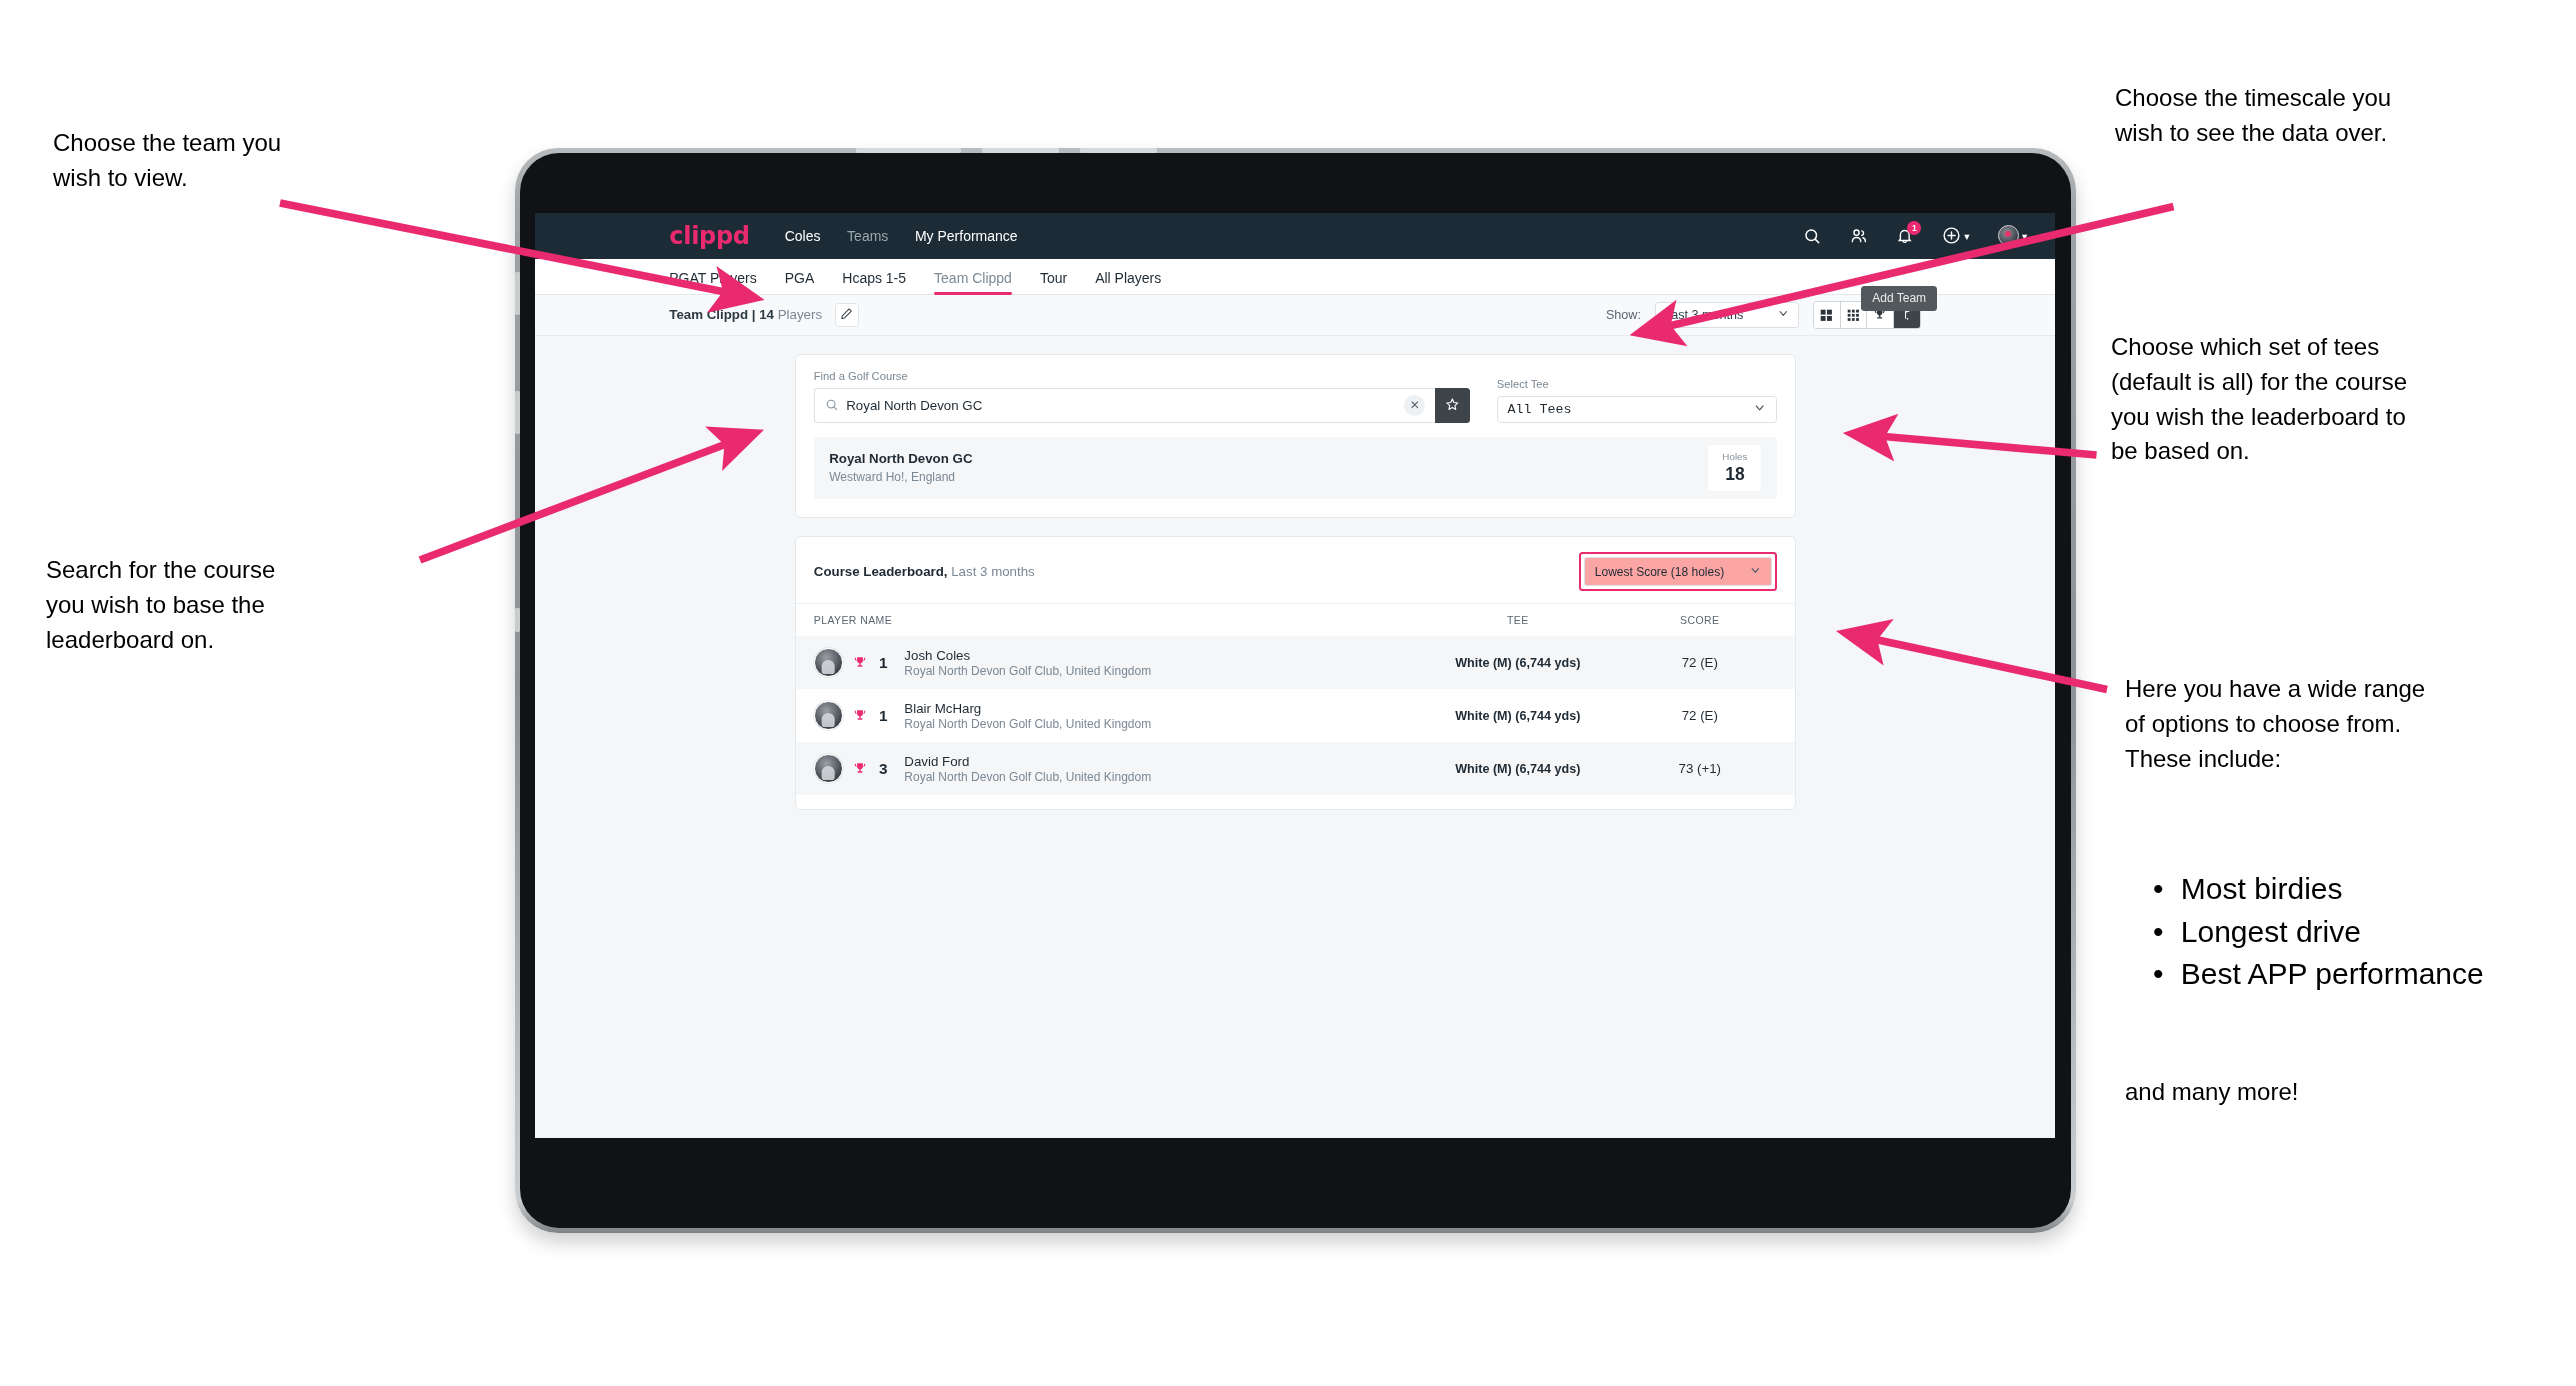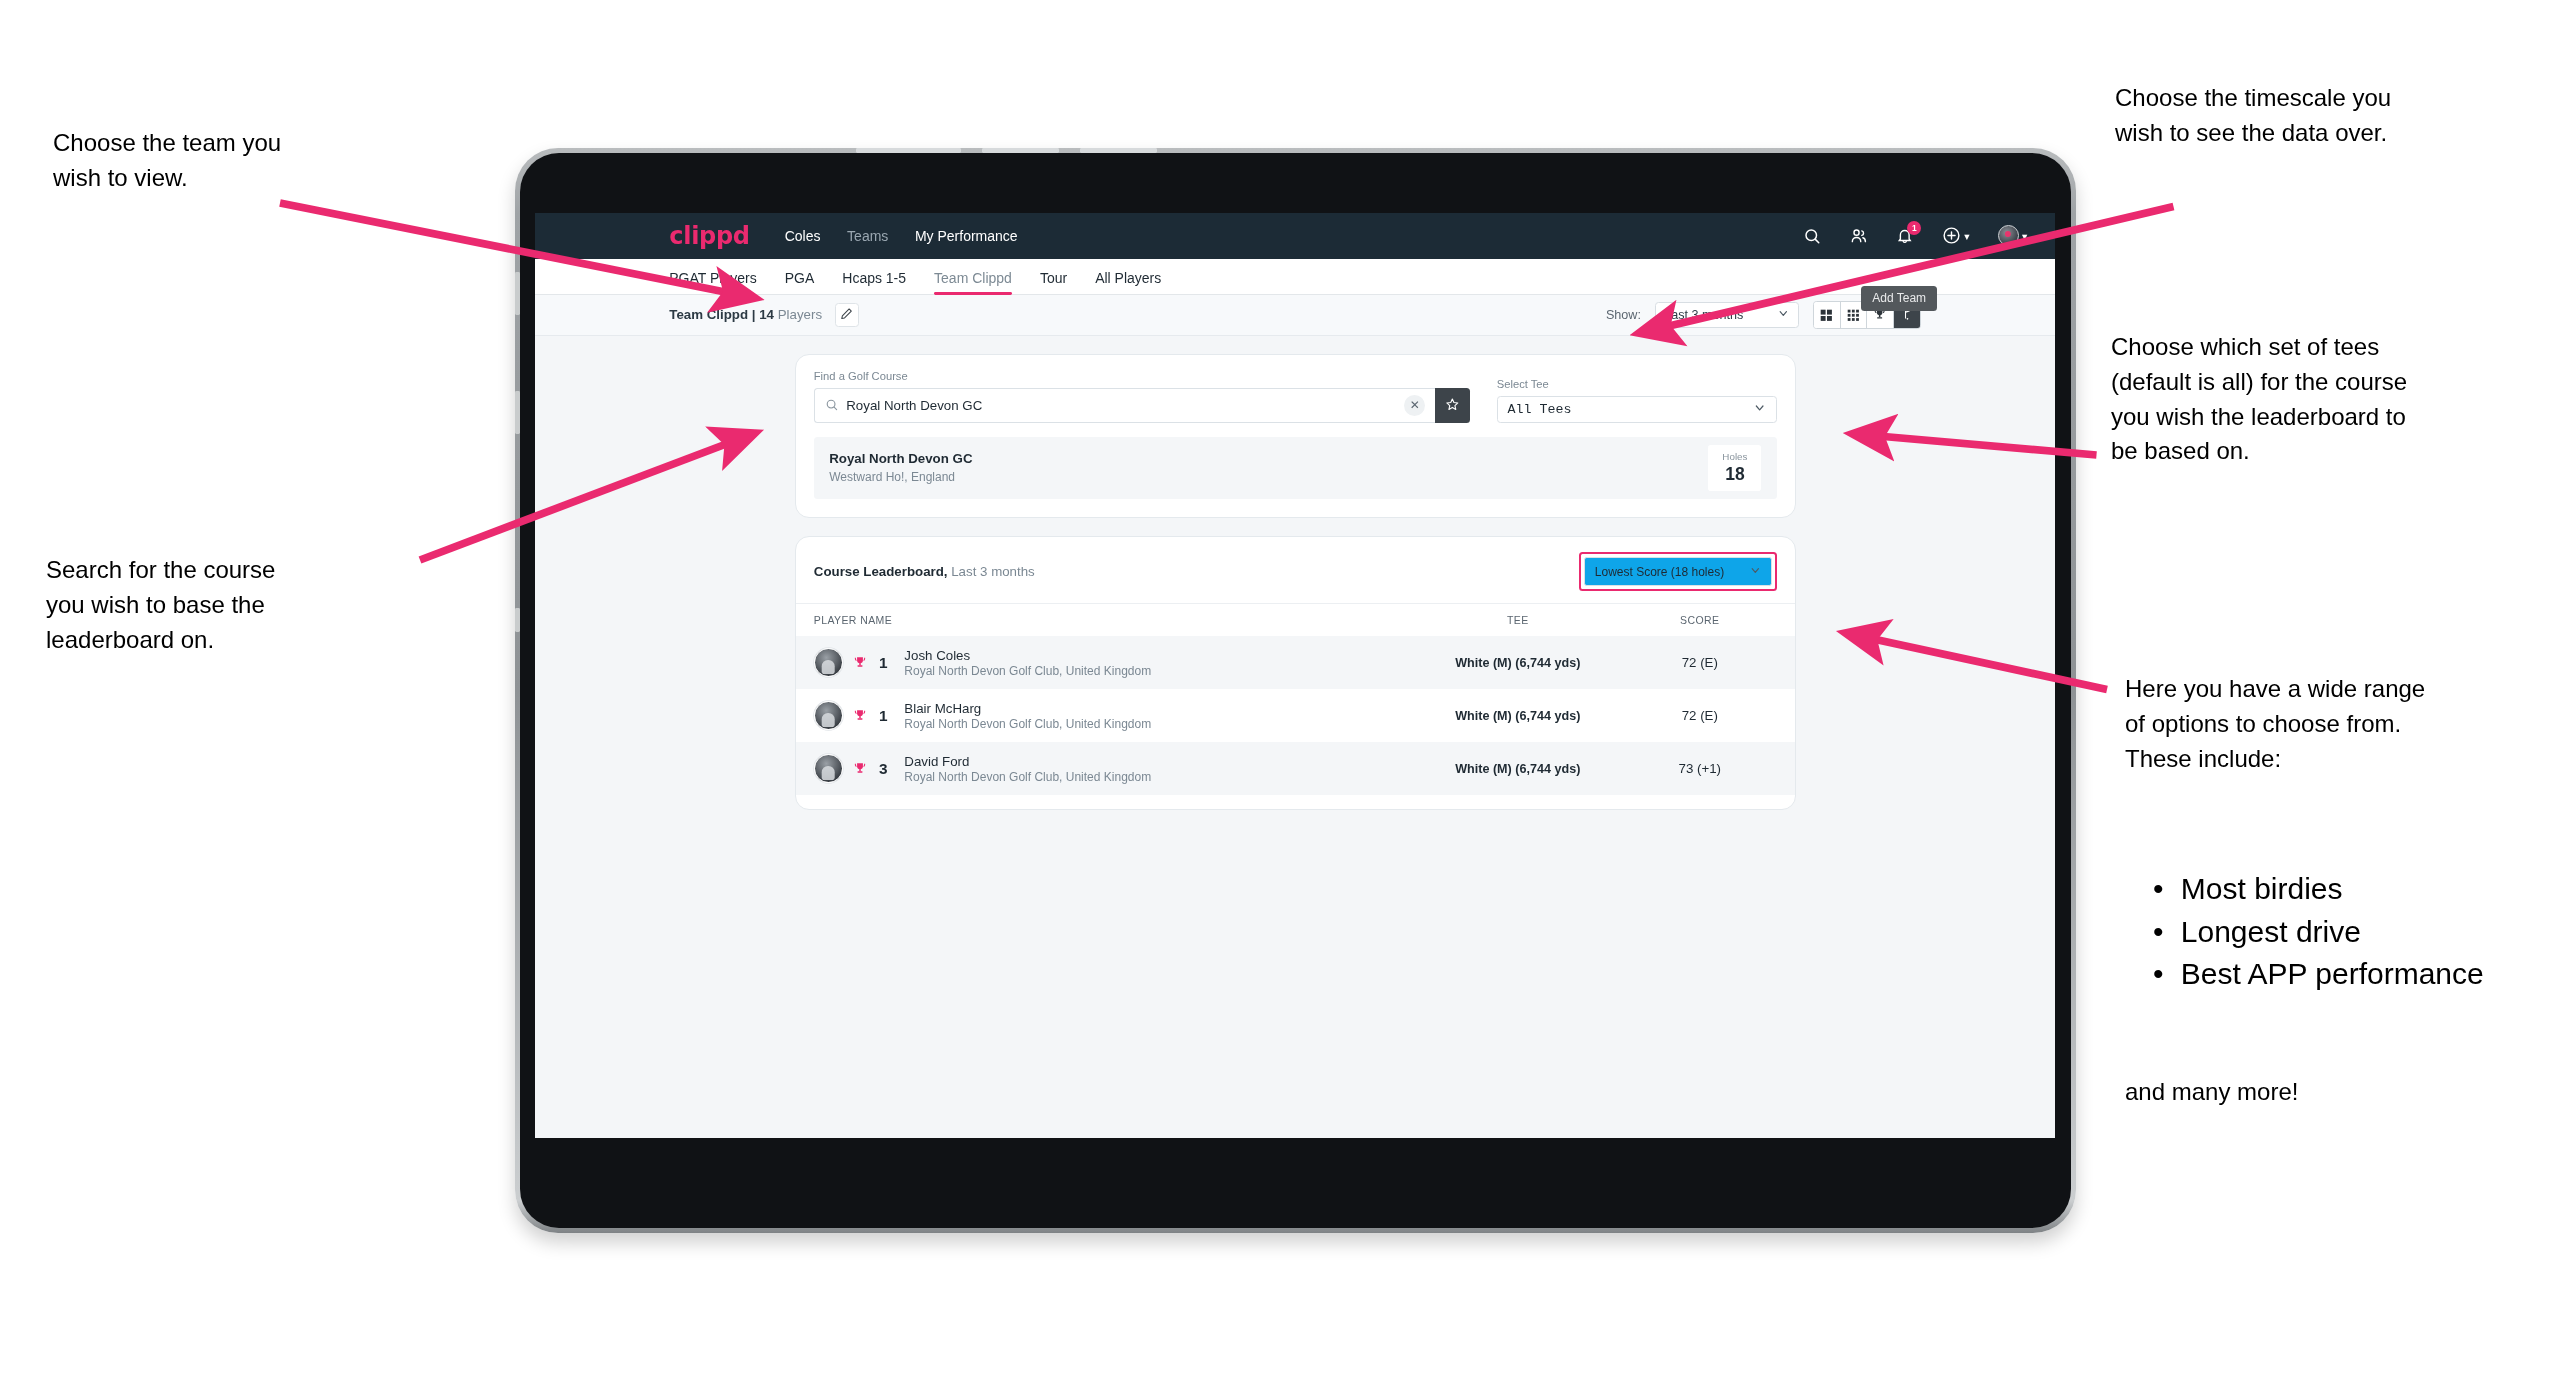--- a/index.html
+++ b/index.html
@@ -141,21 +141,21 @@
     width:26.6px; height:26.6px; background:#fff; display:flex; align-items:center; justify-content:center;
     border-right:0.7px solid #cfd6db; cursor:pointer;
   }
   .vt:last-child { border-right:none; }
   .vt.active { background:#3d444a; }
 
   
   .body-area { padding: 18px 0 0 0; }
   .card {
     width: 1001px; margin: 0 auto; background:#ffffff;
-    border:0.7px solid #e4e9ed; border-radius:14px;
+    border:0.7px solid #e4e9ed; border-radius:6px;
   }
   .search-card { padding: 15.4px 18px 18px 18px; }
   .fieldrow { display:flex; gap: 0; align-items:flex-end; }
   .field-left { flex: 1 1 auto; }
   .field-lbl { font-size:11.2px; color:#7b8893; margin-bottom:5.6px; }
   .search-wrap { display:flex; }
   .search-box {
     flex:1 1 auto; height: 35px; border:0.7px solid #dbe1e6; border-right:none;
     border-radius:3.5px 0 0 3.5px; background:#fff;
     display:flex; align-items:center; padding: 0 9.8px; gap:8.4px;
@@ -190,21 +190,21 @@
   .holes-lbl { font-size:9.8px; color:#8a959e; }
   .holes-val { font-size:17.5px; color:#1f2a33; font-weight:700; margin-top:1.4px; }
 
   
   .lb-card { margin-top: 18px; padding: 0 0 14px 0; }
   .lb-head { display:flex; align-items:center; padding: 15.4px 18px 12.6px 18px; }
   .lb-title { font-size:13.3px; color:#1f2a33; font-weight:700; }
   .lb-title .light { font-weight:400; color:#7b8893; }
   .lb-select-hl { margin-left:auto; border: 2.8px solid #ea2a6f; border-radius:3.5px; padding:2.8px; }
   .lb-select {
-    width: 188px; height:29px; border:0.7px solid #dbe1e6; border-radius:2.8px; background:#0ea5e9;
+    width: 188px; height:29px; border:0.7px solid #dbe1e6; border-radius:2.8px; background:#fca5a5;
     display:flex; align-items:center; justify-content:space-between;
     padding: 0 9.8px; font-size:12px; color:#1f2a33; cursor:pointer;
   }
   .lb-colhead {
     display:flex; align-items:center; border-top:0.7px solid #eceff2;
     padding: 9.8px 18px; font-size:10.5px; color:#5b6670; letter-spacing:0.4px;
   }
   .c-player { flex: 1 1 auto; }
   .c-tee { width: 210px; text-align:center; }
   .c-score { width: 154px; text-align:center; }

